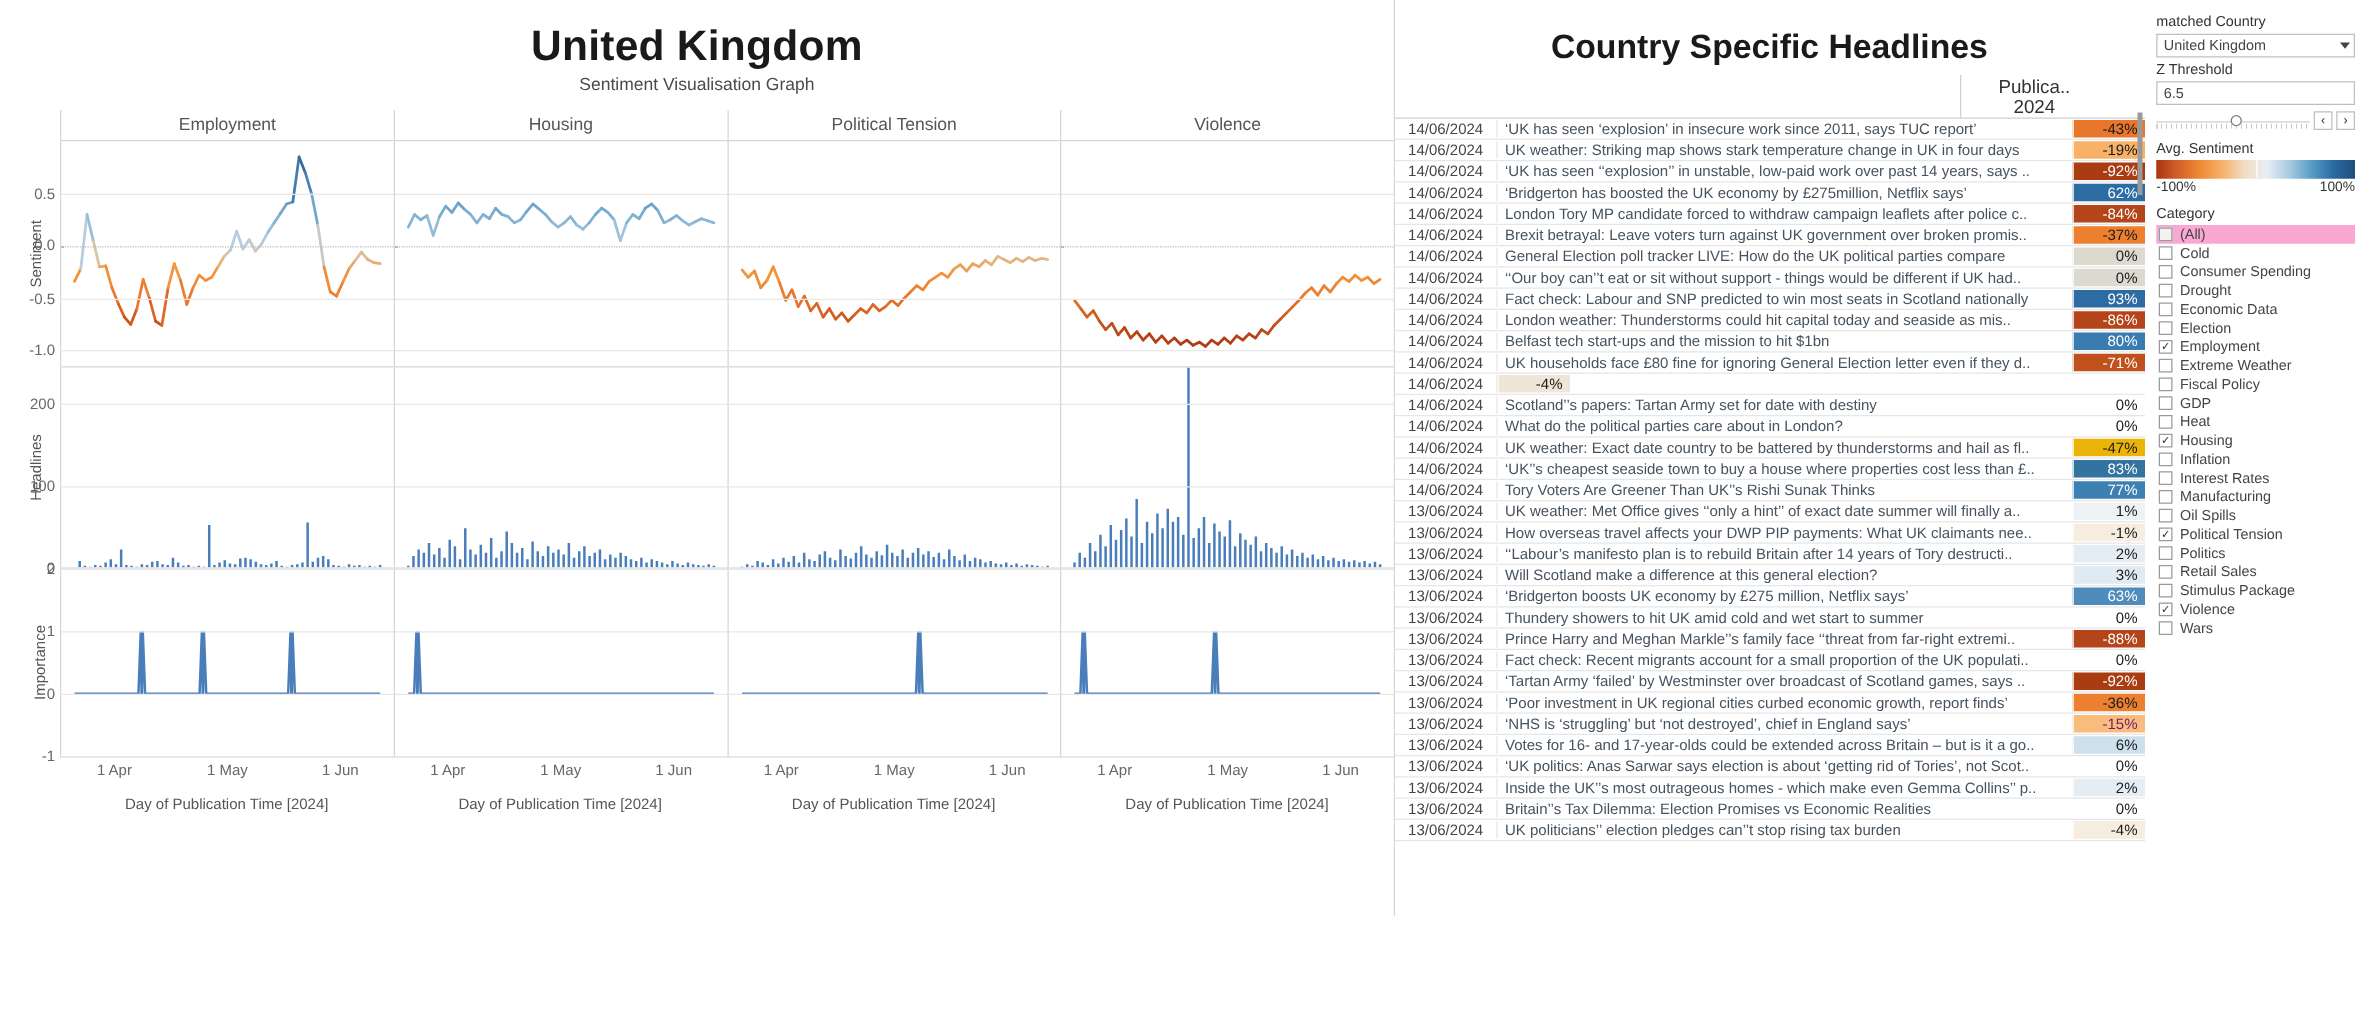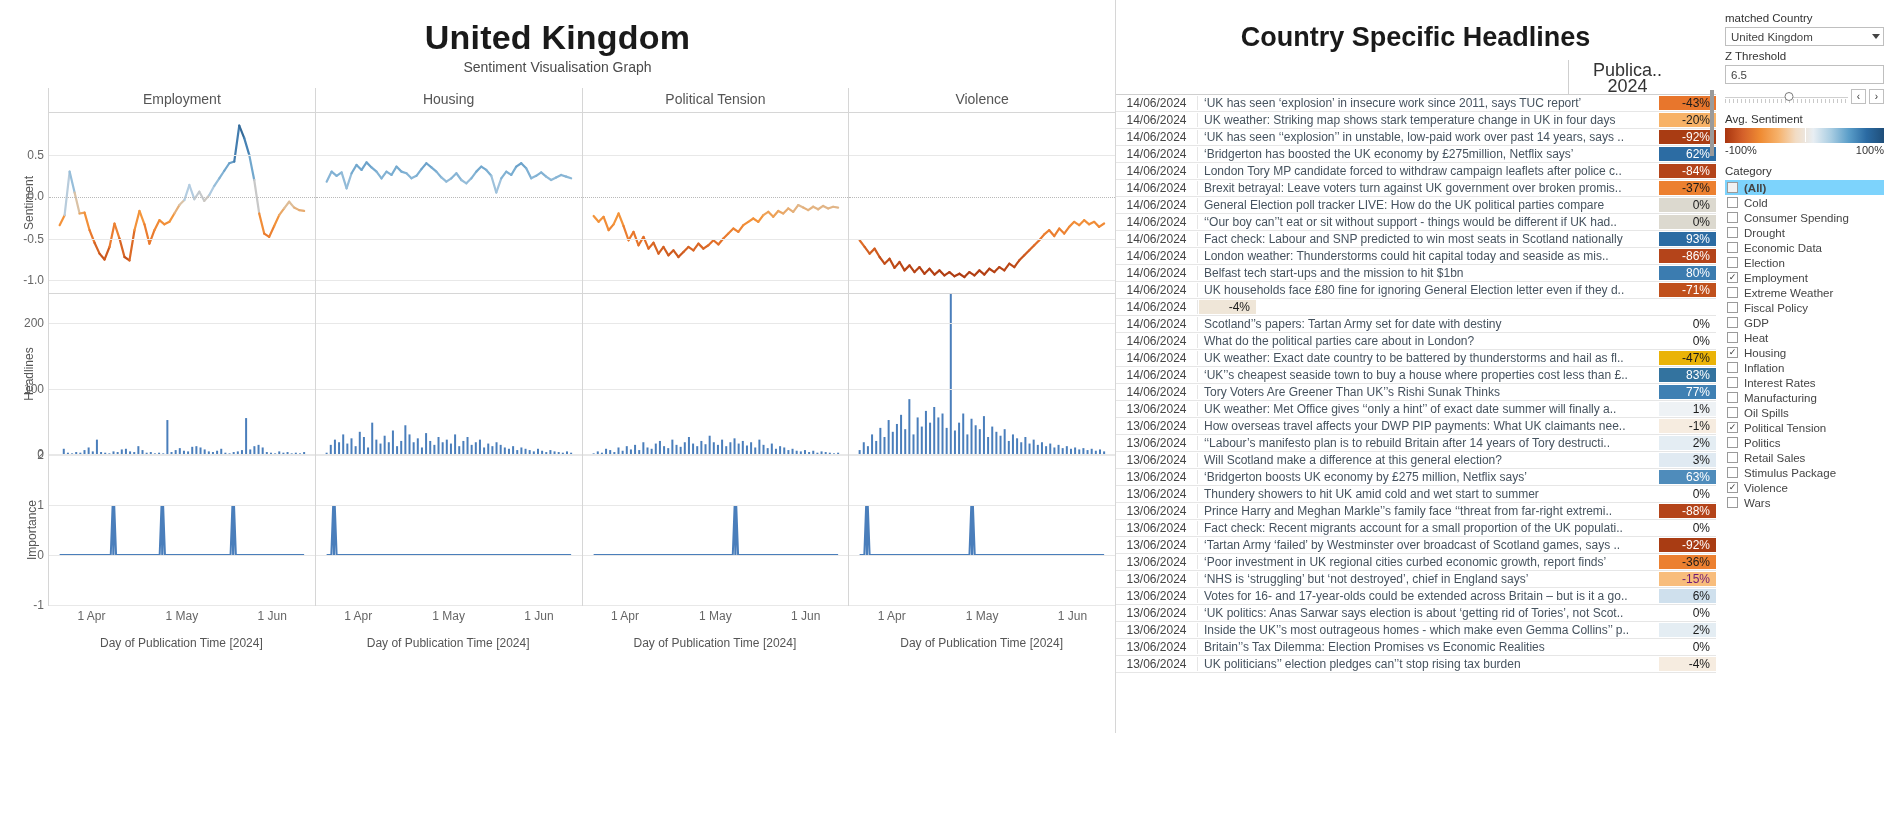--- a/index.html
+++ b/index.html
@@ -65,21 +65,21 @@
   .xlabels { display:flex; margin-left:48px; }
   .xlabel { flex:1 1 0; text-align:center; font-size:12px; color:#555; padding-top:10px;}
 
   svg.spark { display:block; width:100%; height:100%; }
 
   
   .tbl-wrap { position:absolute; left:0; top:60px; width:600px; height:600px; }
   .tbl-head { display:flex; border-bottom:1px solid #cfcfcf; }
   .th-spacer { width:452px; }
   .th-pub {
-    width:118px; text-align:center; font-size:18px; color:#333;
+    width:118px; text-align:center; font-size:15px; color:#333;
     border-left:1px solid #cfcfcf; padding:2px 0 0 0; line-height:16px;
   }
   .tbl-rows { }
   .trow { display:flex; height:17px; border-bottom:1px solid #e6e6e6; align-items:center; }
   .cell-date {
     width:82px; font-size:12px; color:#444; text-align:center; flex:0 0 82px;
     border-right:1px solid #e6e6e6;
   }
   .cell-head {
     flex:1 1 auto; font-size:12px; color:#46535f; padding-left:6px;
@@ -113,21 +113,21 @@
     background:#fff;border:1.5px solid #7a7a7a; transform:translateX(-50%);}
   .nudge { width:15px;height:15px;border:1px solid #bfbfbf;background:#fff;
     display:flex;align-items:center;justify-content:center;font-size:10px;color:#333; }
   .legend-bar { height:15px; margin-top:3px;
     background:linear-gradient(to right,#a8350f,#d4602a,#ef8b33,#f6b16a,#f2dcc4,#e8eef3,#a9cde2,#5b9ec9,#2b6ba3,#1f4e79); }
   .legend-scale { display:flex; justify-content:space-between; font-size:11px; color:#333; margin-top:1px;}
   .legend-mid { position:relative; height:0; }
   .legend-tick { position:absolute; left:50%; top:-16px; width:1px; height:15px; background:#fff;}
   .cat-list { margin-top:3px; }
   .cat-item { display:flex; align-items:center; height:15px; font-size:11.5px; color:#444; padding-left:2px;}
-  .cat-item.all { background:#7dd3fc;font-weight:bold; }
+  .cat-item.all { background:#f9a8d4; }
   .cbox { width:11px;height:11px;border:1px solid #9a9a9a;background:#fff;margin-right:6px;
     display:flex;align-items:center;justify-content:center;font-size:9px;color:#333;flex:0 0 11px;}
   .cbox.checked::after { content:"\2713"; font-size:9px; line-height:1; color:#333;}
   .cbox.all-box { background:#f2f2f2; }
 </style>
 </head>
 <body>
 
 <div class="dash">
 
@@ -754,21 +754,21 @@
       </div>
       <div class="tbl-rows" id="tbl-rows">
           <div class="trow">
             <div class="cell-date">14/06/2024</div>
             <div class="cell-head">‘UK has seen ‘explosion’ in insecure work since 2011, says TUC report’</div>
             <div class="cell-val" style="background: rgb(232, 118, 44); color: rgb(26, 26, 26);">-43%</div>
           </div>
           <div class="trow">
             <div class="cell-date">14/06/2024</div>
             <div class="cell-head">UK weather: Striking map shows stark temperature change in UK in four days</div>
-            <div class="cell-val" style="background: rgb(247, 178, 103); color: rgb(26, 26, 26);">-20%</div>
+            <div class="cell-val" style="background: rgb(247, 178, 103); color: rgb(26, 26, 26);">-19%</div>
           </div>
           <div class="trow">
             <div class="cell-date">14/06/2024</div>
             <div class="cell-head">‘UK has seen ‘‘explosion’’ in unstable, low-paid work over past 14 years, says ..</div>
             <div class="cell-val" style="background: rgb(169, 60, 19); color: rgb(255, 255, 255);">-92%</div>
           </div>
           <div class="trow">
             <div class="cell-date">14/06/2024</div>
             <div class="cell-head">‘Bridgerton has boosted the UK economy by £275million, Netflix says’</div>
             <div class="cell-val" style="background: rgb(44, 108, 163); color: rgb(255, 255, 255);">62%</div>

